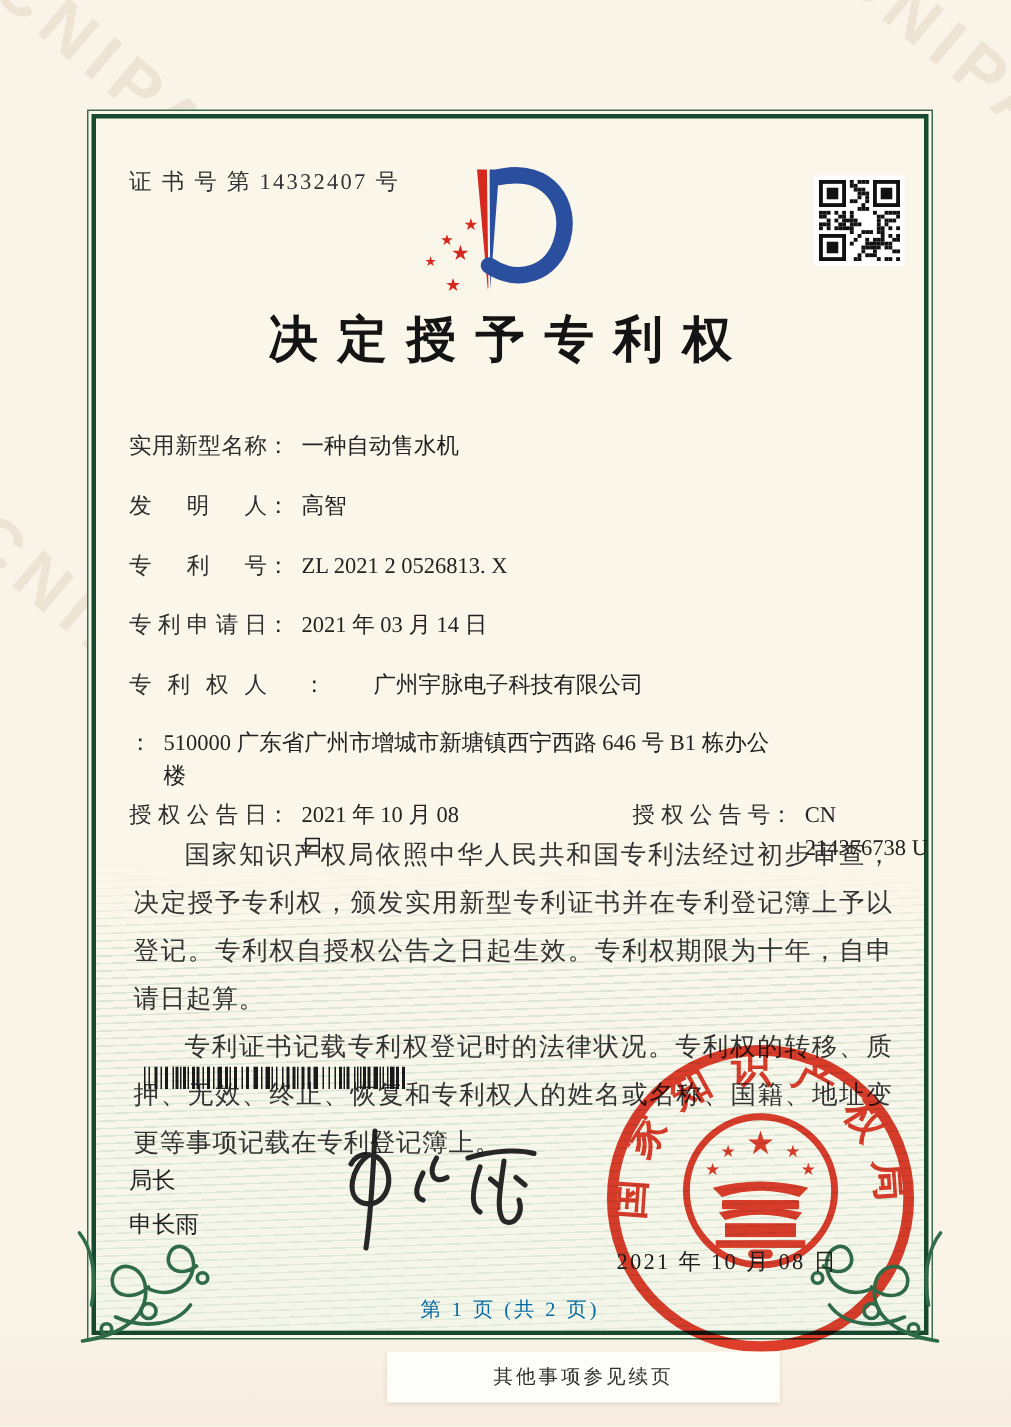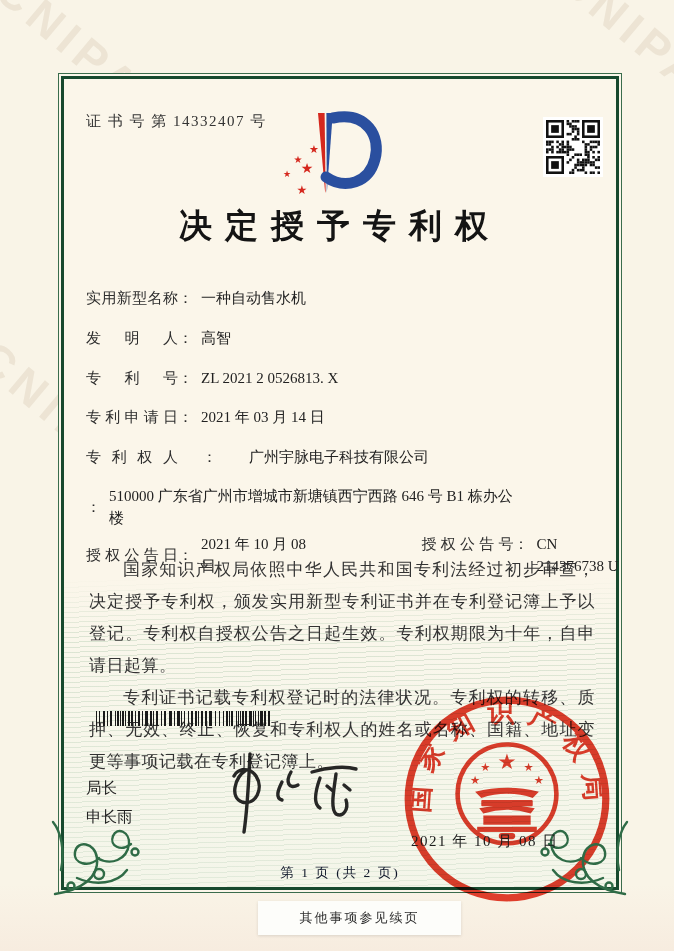--- a/index.html
+++ b/index.html
@@ -33,21 +33,21 @@
   }
   .logo{position:absolute;left:215px;top:33px;width:130px;height:92px;z-index:2;}
   .qr{
     position:absolute;left:484px;top:43px;width:60px;height:60px;background:#fff;
     padding:3px;box-sizing:border-box;z-index:2;
   }
   .title{
     position:absolute;left:0;top:130px;width:100%;text-align:center;
     font-size:33px;font-weight:bold;letter-spacing:13px;color:#141414;z-index:2;
   }
-  .row{position:absolute;left:27px;z-index:2;display:flex;font-size:15px;line-height:1.45;align-items:center;}
+  .row{position:absolute;left:27px;z-index:2;display:flex;font-size:15px;line-height:1.45;}
   .row .lbl{
     width:92px;flex:0 0 92px;text-align:justify;text-align-last:justify;color:#2e2e2e;
   }
   .row .colon{flex:0 0 auto;}
   .row .val{margin-left:8px;color:#222;}
   .row .val.wrap{width:404px;}
   .pair2{display:flex;margin-left:108px;}
   .pair2 .lbl{width:92px;flex:0 0 92px;text-align:justify;text-align-last:justify;}
   .paras{
     position:absolute;left:30px;top:480px;width:506px;z-index:2;
@@ -57,27 +57,27 @@
   .barcode{position:absolute;left:37px;top:637px;width:176px;height:15px;z-index:2;}
   .official{position:absolute;left:27px;top:700px;font-size:15.5px;line-height:1.85;z-index:2;color:#222;}
   .signature{position:absolute;left:135px;top:672px;width:180px;height:92px;z-index:2;}
   .seal{position:absolute;left:342px;top:619px;width:212px;height:212px;z-index:3;opacity:0.93;mix-blend-mode:multiply;}
   .seal-date{
     position:absolute;left:352px;top:758px;width:200px;z-index:4;
     font-size:15px;letter-spacing:1.5px;color:#1b1b1b;
   }
   .page-no{
     position:absolute;left:0;top:790px;width:100%;text-align:center;
-    font-size:13.5px;letter-spacing:2px;color:#0f172a;z-index:2;
+    font-size:13.5px;letter-spacing:2px;color:#0369a1;z-index:2;
   }
   .flourish{position:absolute;z-index:3;}
   .fl-left{left:-12px;bottom:-10px;}
   .fl-right{right:-12px;bottom:-10px;transform:scaleX(-1);}
   .next-page{
-    position:absolute;left:258px;top:901px;width:203px;height:34px;background:#fdfdfa;
+    position:absolute;left:258px;top:901px;width:262px;height:34px;background:#fdfdfa;
     box-shadow:0 1px 3px rgba(0,0,0,0.12);z-index:1;
     display:flex;align-items:center;justify-content:center;
     font-size:13px;letter-spacing:2px;color:#2f2f2f;
   }
 </style>
 </head>
 <body>
 
 <div class="wm" style="left:-18px;top:12px;">CNIPA</div>
 <div class="wm" style="left:545px;top:2px;">CNIPA</div>

